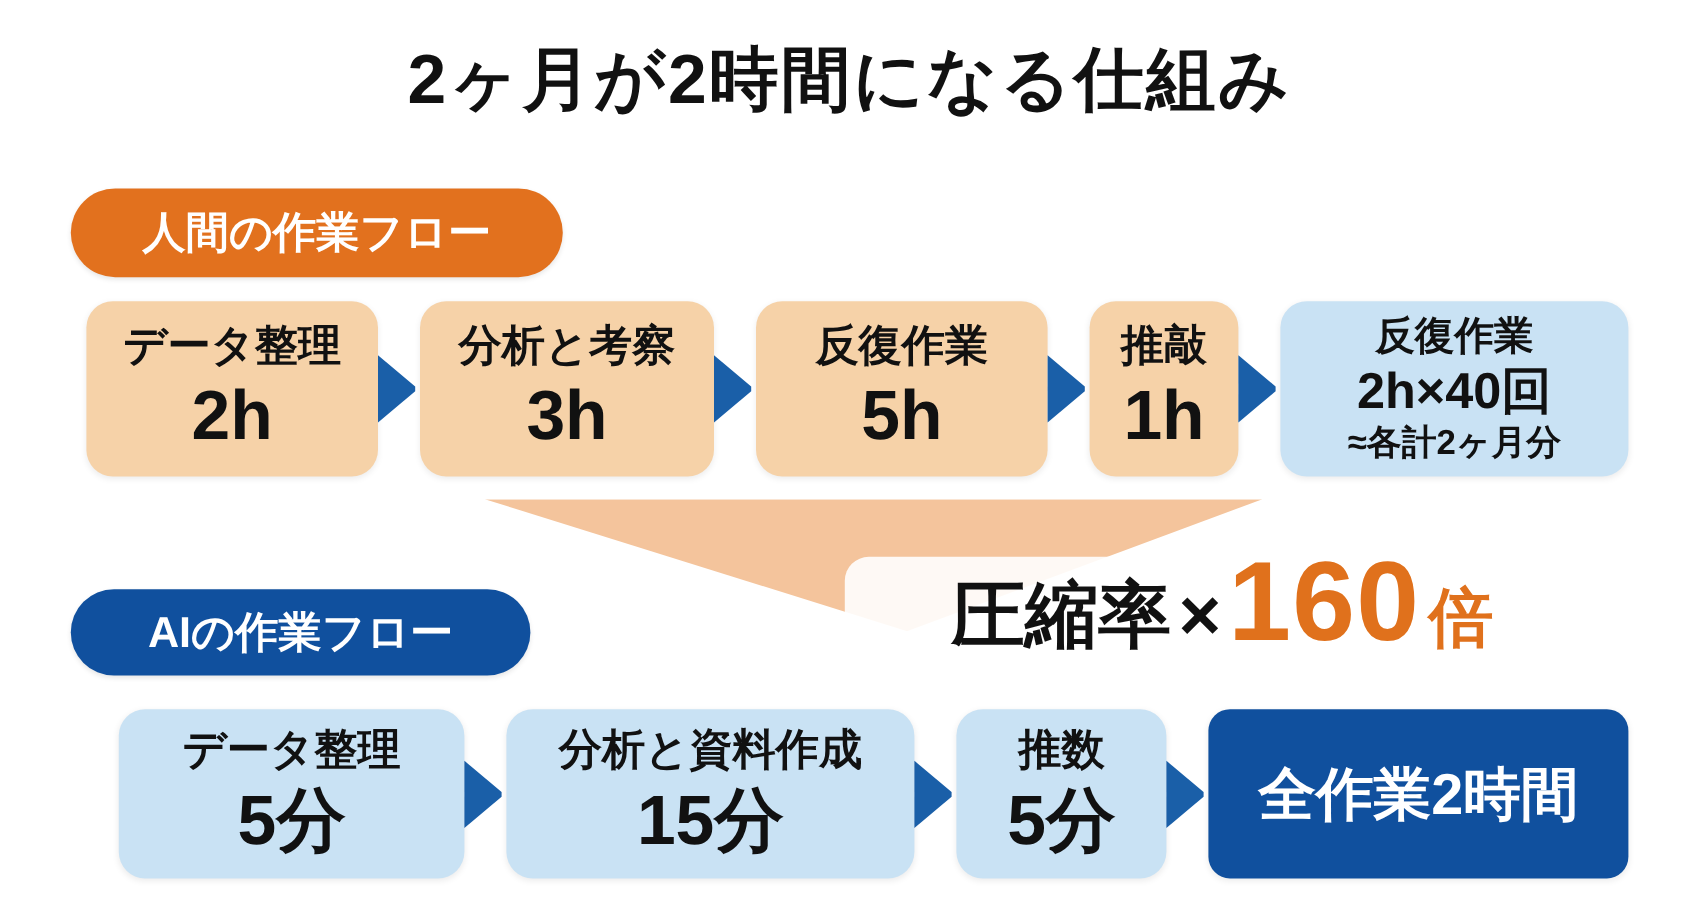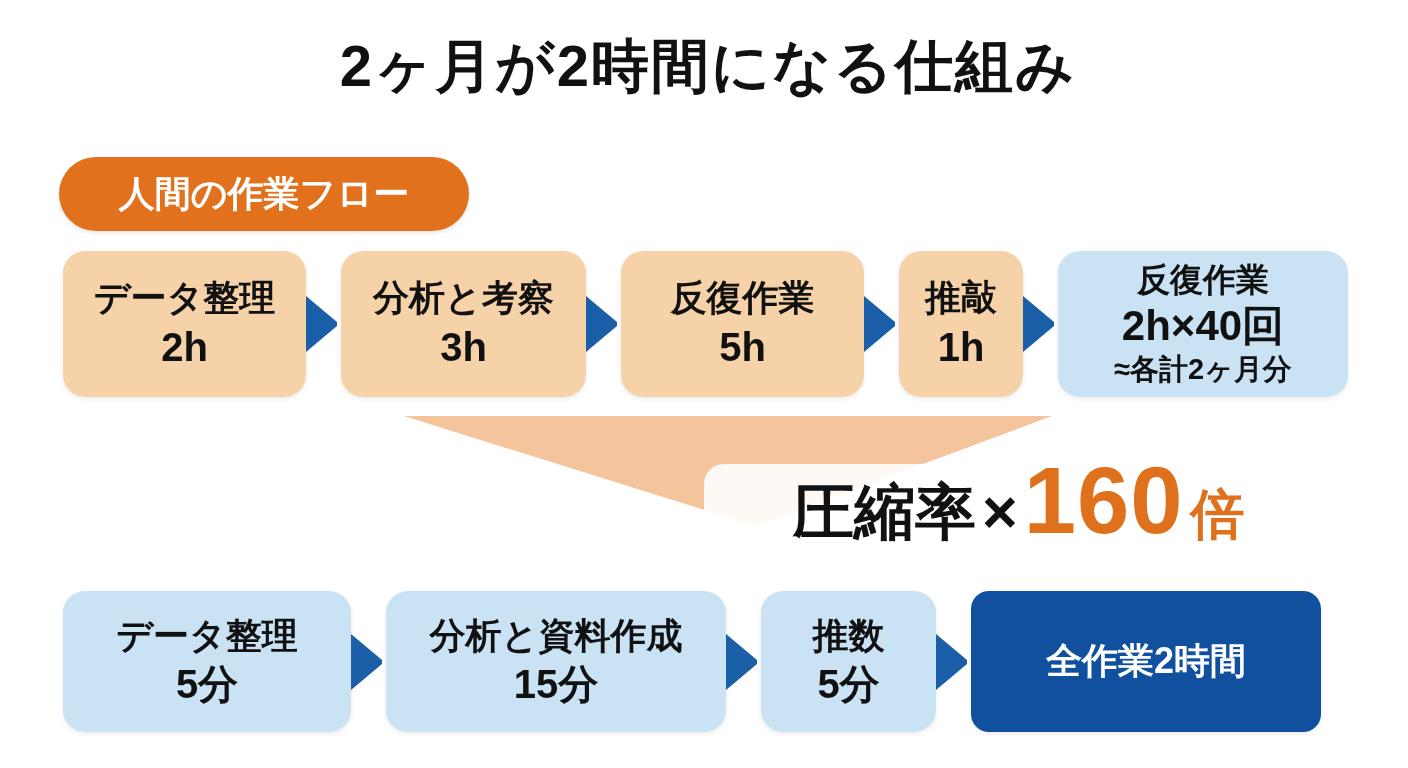--- a/index.html
+++ b/index.html
@@ -27,39 +27,39 @@
   .pill {
     position:absolute; display:flex; align-items:center; justify-content:center;
     color:#ffffff; font-weight:800; font-size:36px; border-radius:40px;
     box-shadow:0 2px 4px rgba(0,0,0,0.10);
   }
   .pill-orange { left:55px; top:153px; width:410px; height:74px; background:var(--orange); }
   .pill-blue   { left:55px; top:487px; width:383px; height:72px; background:var(--dark-blue); }
 
   .row {
     position:absolute; left:57px; width:1298px;
-    display:flex; justify-content:flex-start;
+    display:flex; justify-content:flex-end;
   }
   .row-human { top:245px; height:150px; }
   .row-ai    { top:585px; height:145px; }
 
   .box {
     border-radius:22px; display:flex; flex-direction:column;
     align-items:center; justify-content:center;
     font-weight:800; color:var(--text-black);
     box-shadow:0 2px 5px rgba(0,0,0,0.08);
   }
   .peach     { background:var(--peach); }
   .lightblue { background:var(--light-blue); }
 
   .w243{width:243px} .w245{width:245px} .w146{width:124px} .w267{width:290px}
   .w288{width:288px} .w340{width:340px} .w175{width:175px} .w350{width:350px}
 
   .step-name     { font-size:36px; line-height:1.15; white-space:nowrap; }
-  .step-duration { font-size:40px; line-height:1.2; }
+  .step-duration { font-size:58px; line-height:1.2; }
   .step-name-sm     { font-size:33px; line-height:1.1; white-space:nowrap; }
   .step-duration-md { font-size:42px; line-height:1.15; }
   .step-note        { font-size:29px; line-height:1.1; white-space:nowrap; }
 
   .arrow {
     align-self:center; width:0; height:0;
     border-top:26px solid transparent; border-bottom:26px solid transparent;
     border-left:31px solid var(--arrow-blue);
   }
 
@@ -77,21 +77,21 @@
     display:flex; align-items:baseline; justify-content:flex-start;
     white-space:nowrap;
   }
   .c-label, .c-times { font-size:61px; font-weight:900; color:var(--text-black); line-height:1.7; }
   .c-times { margin:0 2px; }
   .c-value { font-size:94px; font-weight:900; color:var(--accent-orange); line-height:1; letter-spacing:1px; }
   .c-unit  { font-size:54px; font-weight:900; color:var(--accent-orange); margin-left:3px; }
 
   .result {
     background:var(--dark-blue); color:#ffffff;
-    font-size:36px; font-weight:800; border-radius:18px;
+    font-size:48px; font-weight:800; border-radius:18px;
     flex-direction:row; white-space:nowrap;
   }
 </style>
 </head>
 <body>
 
 <div class="canvas">
 
   <h1 class="title">2ヶ月が2時間になる仕組み</h1>
 
@@ -130,20 +130,23 @@
   <div class="funnel"></div>
   <div class="compression-bg"></div>
 
   <div class="compression">
     <span class="c-label">圧縮率</span>
     <span class="c-times">×</span>
     <span class="c-value">160</span>
     <span class="c-unit">倍</span>
   </div>
 
+  <div class="pill pill-blue">
+    <span>AIの作業フロー</span>
+  </div>
 
   <div class="row row-ai">
     <div class="box lightblue w288">
       <div class="step-name">データ整理</div>
       <div class="step-duration">5分</div>
     </div>
     <div class="arrow"></div>
     <div class="box lightblue w340">
       <div class="step-name">分析と資料作成</div>
       <div class="step-duration">15分</div>

